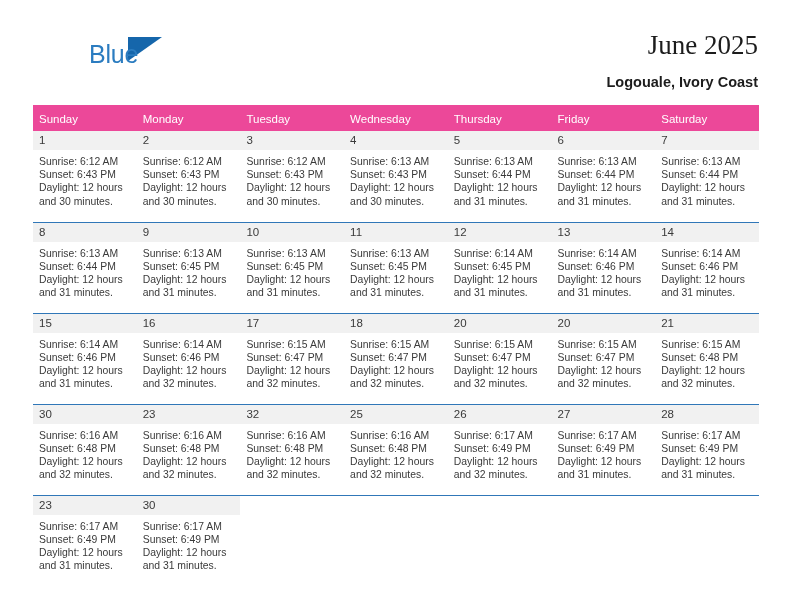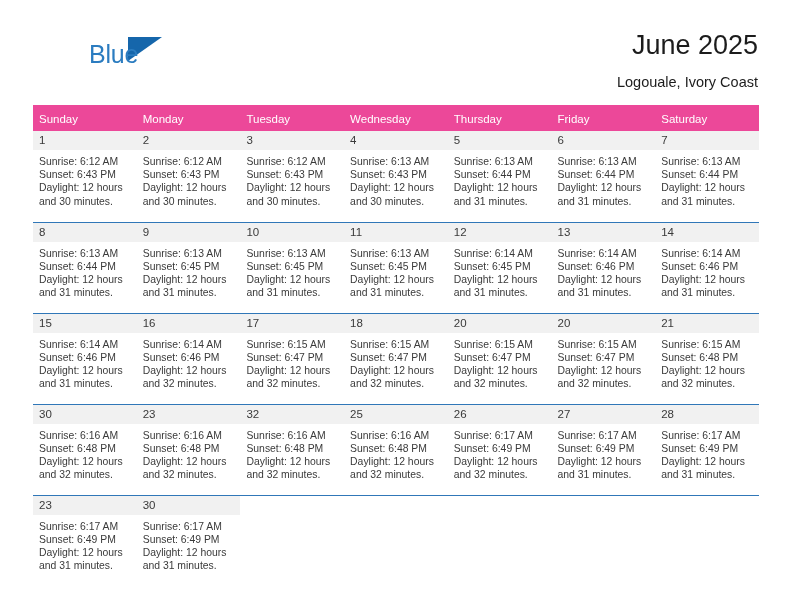--- a/index.html
+++ b/index.html
@@ -70,27 +70,28 @@
     top: 0;
     text-align: right;
   }
   .cal-title {
     font-size: 27px;
     color: #1c1c1c;
     line-height: 34px;
     font-weight: normal;
     margin: 0;
     white-space: nowrap;
+    font-family: Liberation Serif, serif;
   }
   .cal-subtitle {
     font-size: 14.5px;
     color: #1c1c1c;
     line-height: 20px;
     margin: 10px 0 0 0;
-    font-weight: normal;
+    font-weight: bold;
     white-space: nowrap;
   }
 
   
   .calendar {
     position: absolute;
     left: 33px;
     top: 105px;
     width: 726px;
     border-collapse: collapse;

